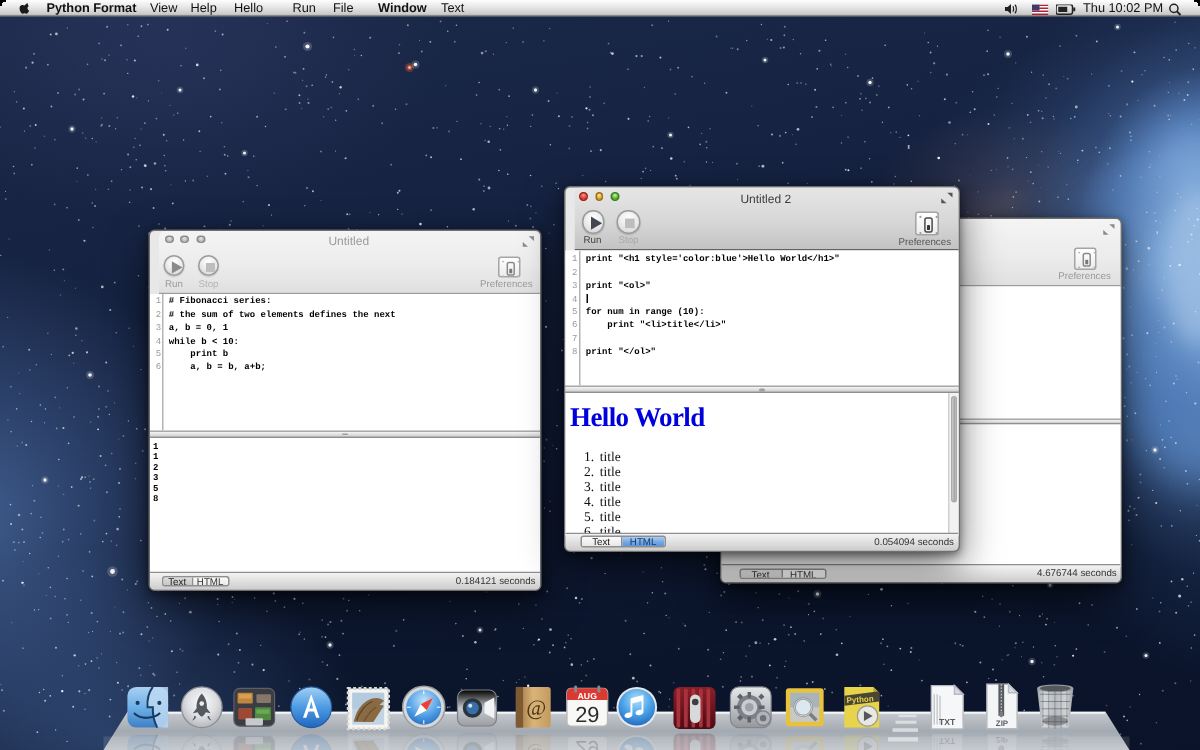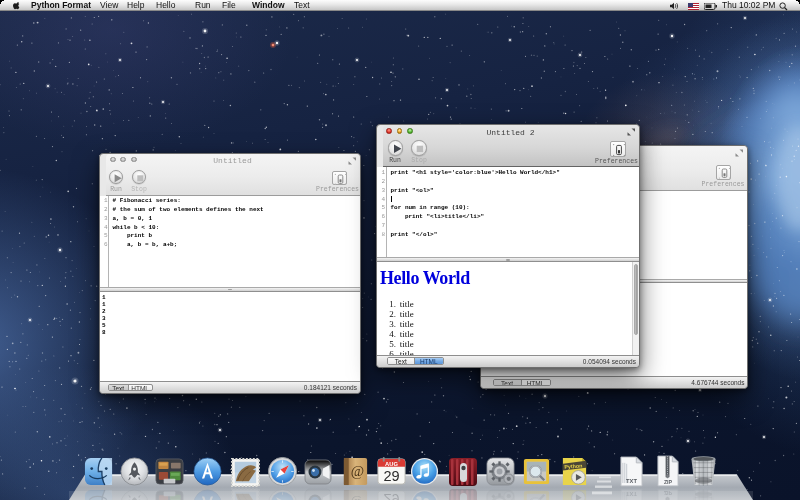--- a/index.html
+++ b/index.html
@@ -19,21 +19,21 @@
 
 
 #menubar{position:absolute;left:0;top:0;width:800px;height:11px;
  background:linear-gradient(#fdfdfd,#e8e8e8 45%,#c9c9c9 95%,#b5b5b5);
  border-bottom:1px solid #888;font-size:8.5px;color:#111;}
 #menubar .mi{position:absolute;top:0;line-height:11px;}
 
 .win{position:absolute;border-radius:4px;background:#e8e8e8;
  box-shadow:0 10px 26px rgba(0,0,0,.55),0 2px 6px rgba(0,0,0,.45);
  border:1px solid #6f6f6f;}
-.thead{position:absolute;left:6px;top:0;right:0;border-radius:4px 4px 0 0;font-family:Liberation Mono, monospace;}
+.thead{position:absolute;left:6px;top:0;right:0;border-radius:4px 4px 0 0;}
 .thead.active{background:linear-gradient(#e6e6e6,#d7d7d7 55%,#c3c3c3);border-bottom:1px solid #636363;}
 .thead.inactive{background:linear-gradient(#f4f4f4,#ececec 55%,#e0e0e0);border-bottom:1px solid #9c9c9c;}
 .ttl{position:absolute;width:100%;text-align:center;font-size:8px;}
 .lights{position:absolute;display:flex;gap:4.9px;}
 .lt{width:5.6px;height:5.6px;border-radius:50%;}
 .lt.red{background:radial-gradient(circle at 50% 30%,#ff9a8a,#e3382c 60%,#9c1508);border:.5px solid #9a2018;}
 .lt.yel{background:radial-gradient(circle at 50% 30%,#ffe9a8,#f0a826 60%,#b06f05);border:.5px solid #9a7012;}
 .lt.grn{background:radial-gradient(circle at 50% 30%,#c8f0b0,#53ba33 60%,#2d7d10);border:.5px solid #3f7d1c;}
 .lt.gray{background:radial-gradient(circle at 50% 30%,#e8e8e8,#c2c2c2 55%,#9e9e9e);border:.5px solid #8c8c8c;}
 .rsz{position:absolute;width:9px;height:8px;}

